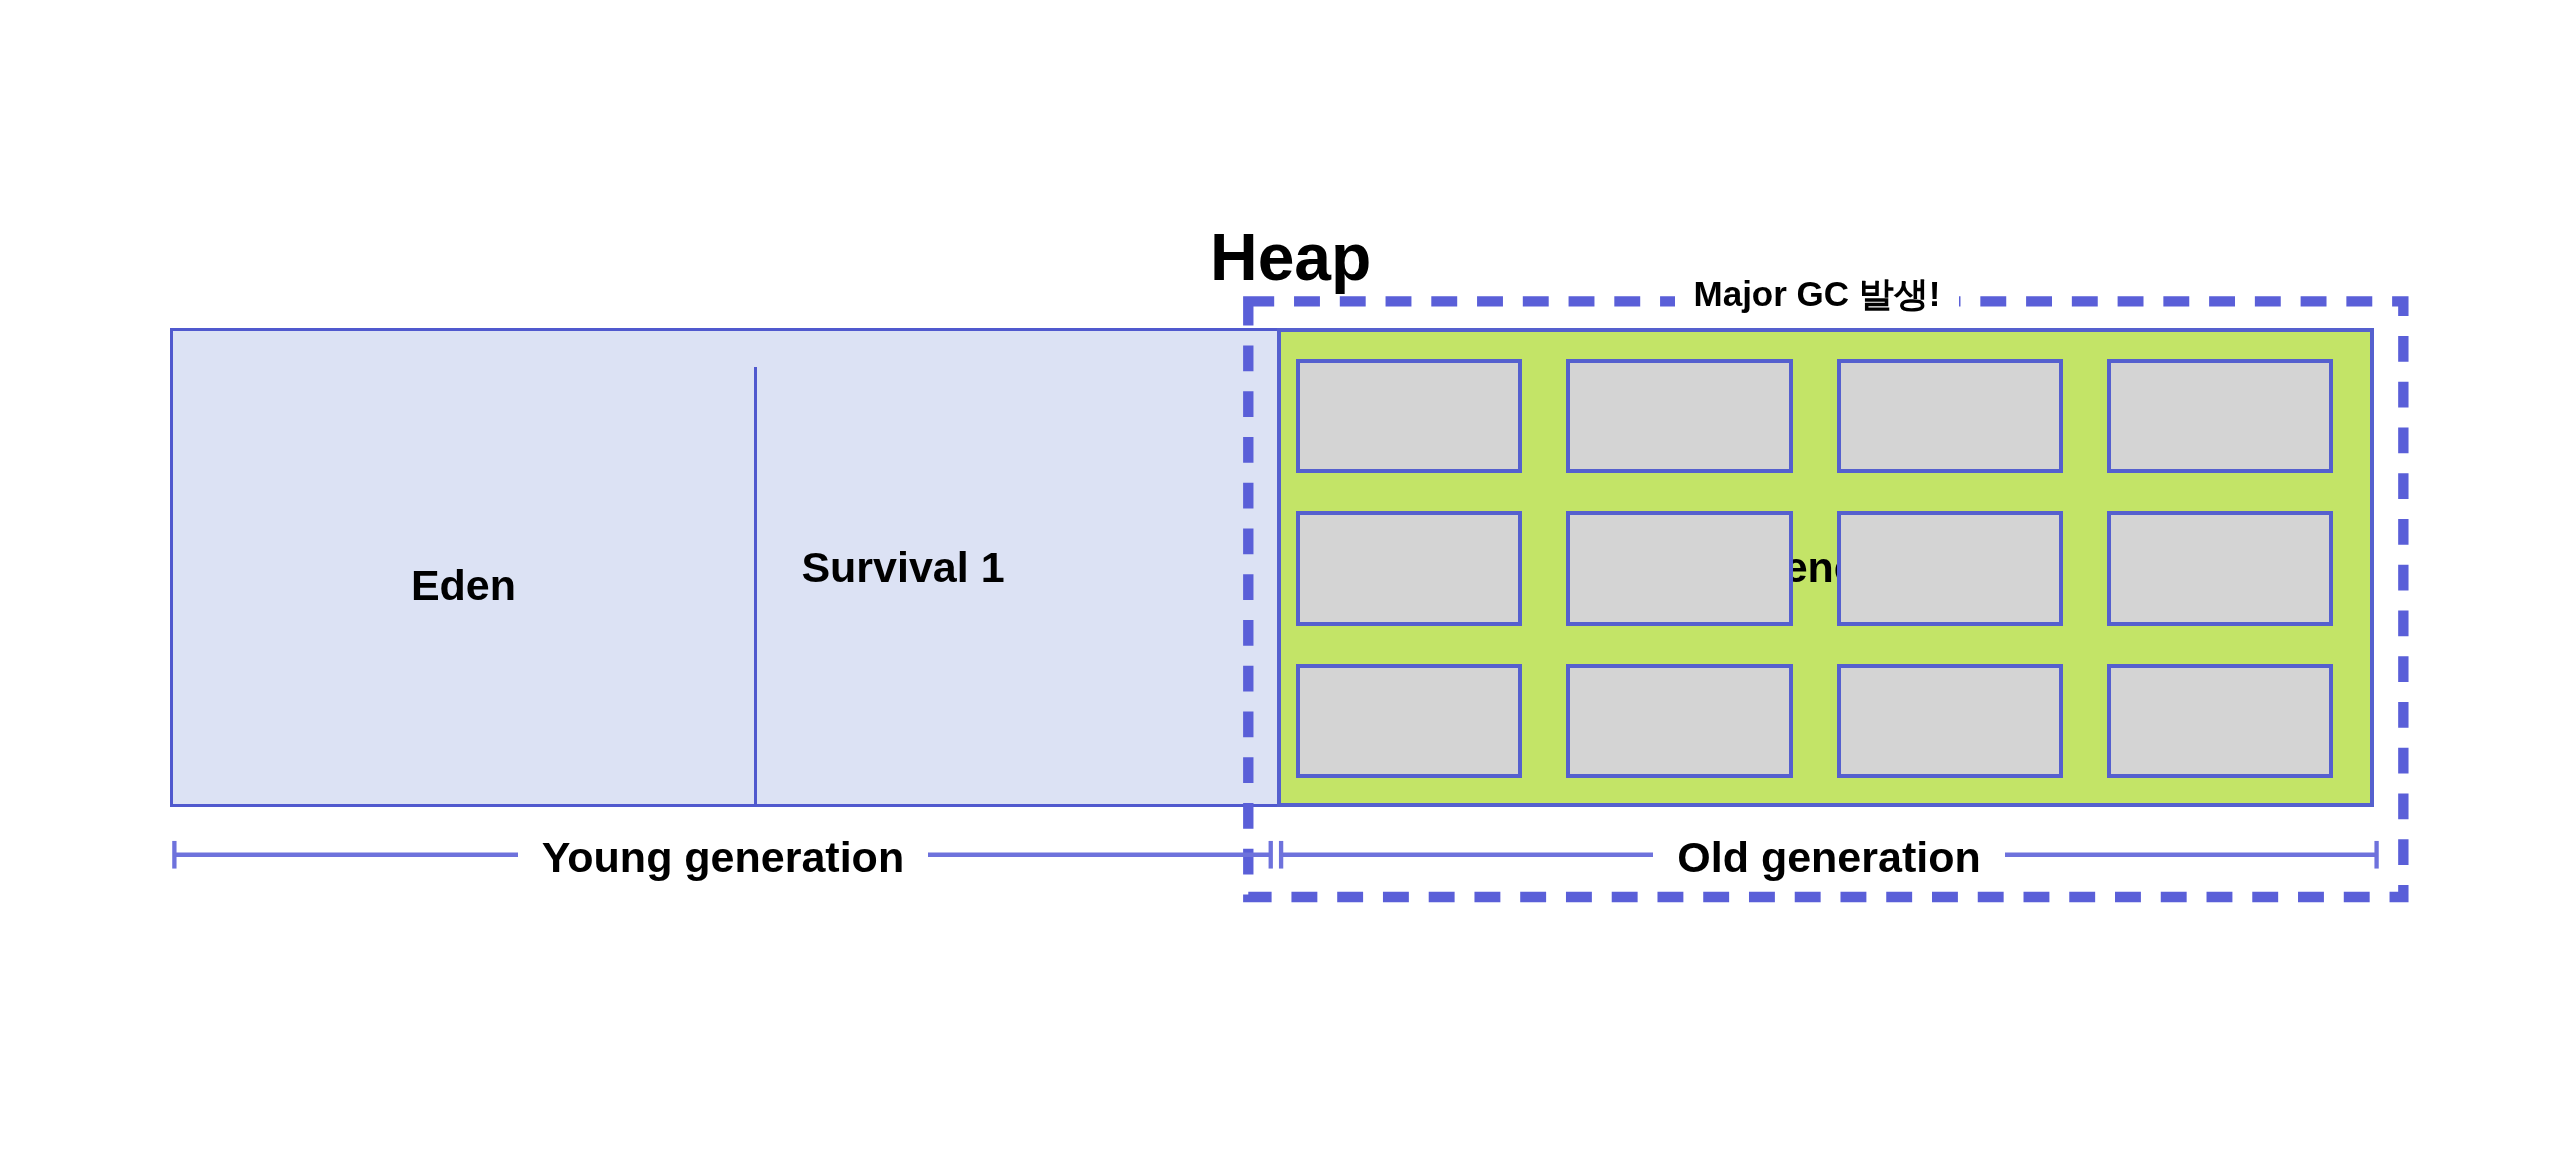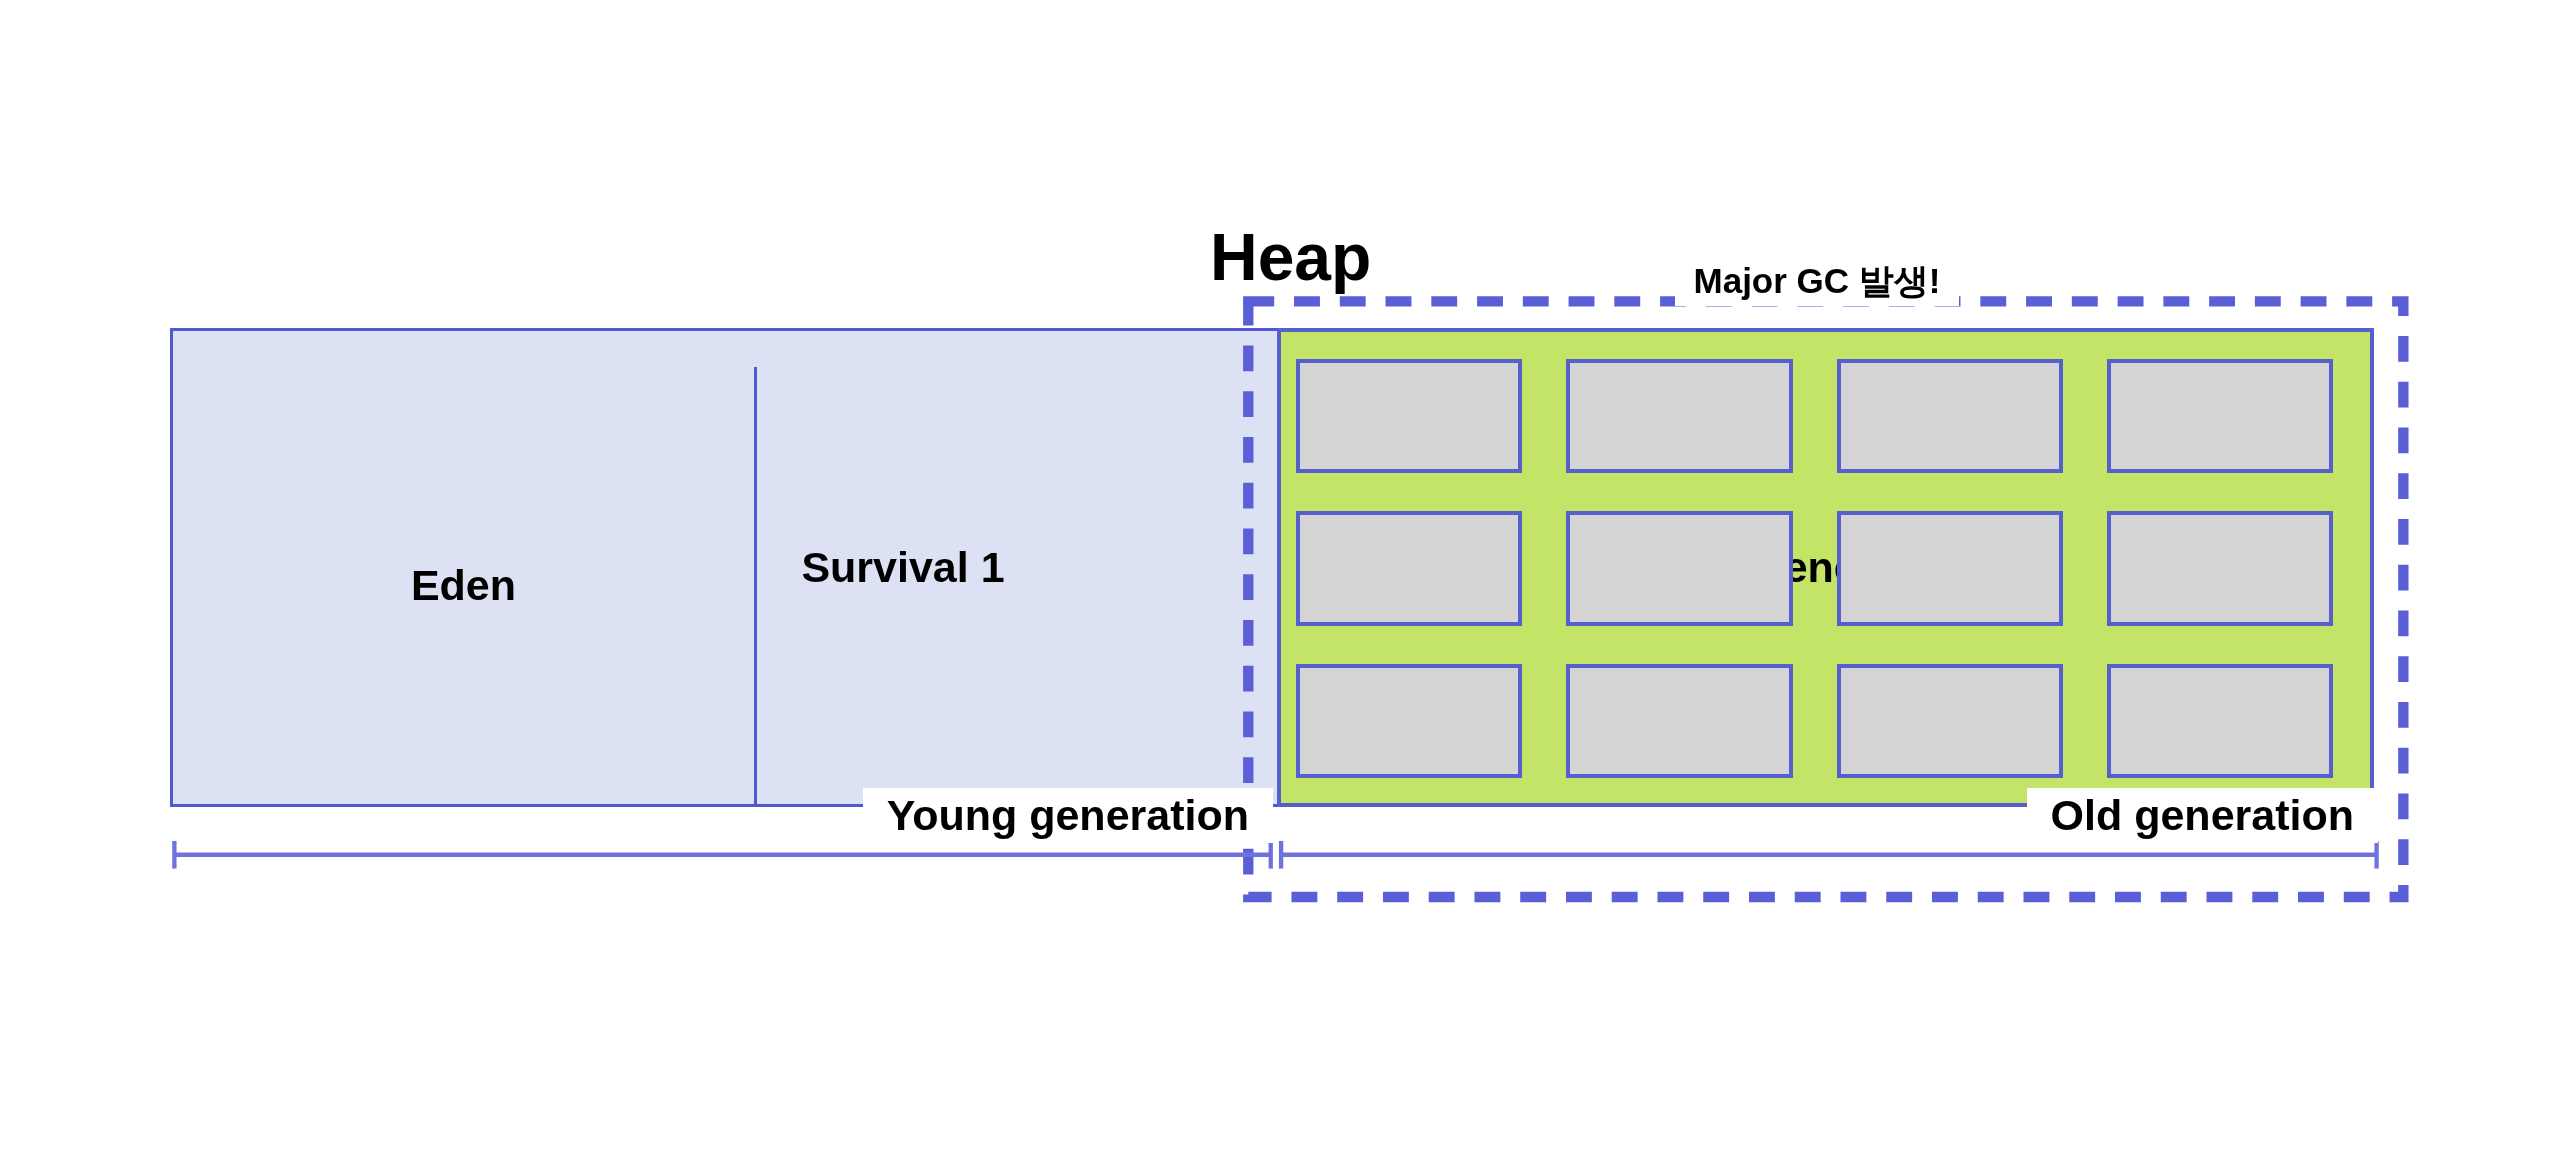--- a/index.html
+++ b/index.html
@@ -36,27 +36,27 @@
     box-sizing:border-box;display:grid;
     grid-template-columns:repeat(4,1fr);grid-template-rows:repeat(3,1fr);
     column-gap:44px;row-gap:38px;padding:31px 41px 29px 19px;z-index:4;
   }
   .cell{background:var(--gray-fill);border:4.3px solid var(--cell-border);box-sizing:border-box;}
   .page-title{
     position:absolute;left:1190px;top:223px;z-index:6;
     font-size:66px;font-weight:bold;color:var(--text);line-height:1.05;white-space:nowrap;margin-left:20px;
   }
   .annotation{
-    position:absolute;left:1558px;top:256px;width:518px;display:flex;justify-content:center;z-index:6;
+    position:absolute;left:1558px;top:269px;width:518px;display:flex;justify-content:center;z-index:6;
   }
   .annotation span{
     background:var(--background);padding:0 19px;font-size:35px;font-weight:bold;
     color:var(--text);line-height:50px;white-space:nowrap;
   }
-  .bracket-label{position:absolute;top:788px;display:flex;justify-content:flex-end;z-index:6;}
+  .bracket-label{position:absolute;top:830px;display:flex;justify-content:center;z-index:6;}
   .bracket-label span{
     background:var(--background);padding:0 24px;font-size:43px;font-weight:bold;
     color:var(--text);line-height:55px;white-space:nowrap;
   }
   .bracket-label.young{left:173px;width:1100px;}
   .bracket-label.old{left:1280px;width:1098px;}
 </style>
 </head>
 <body>
 

